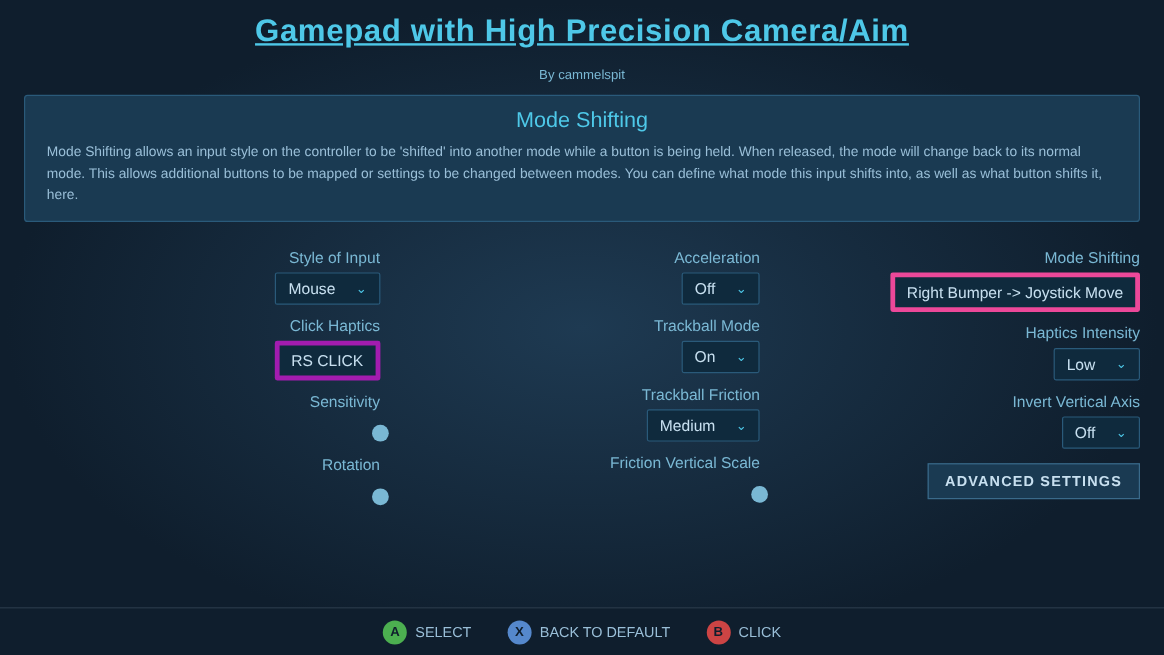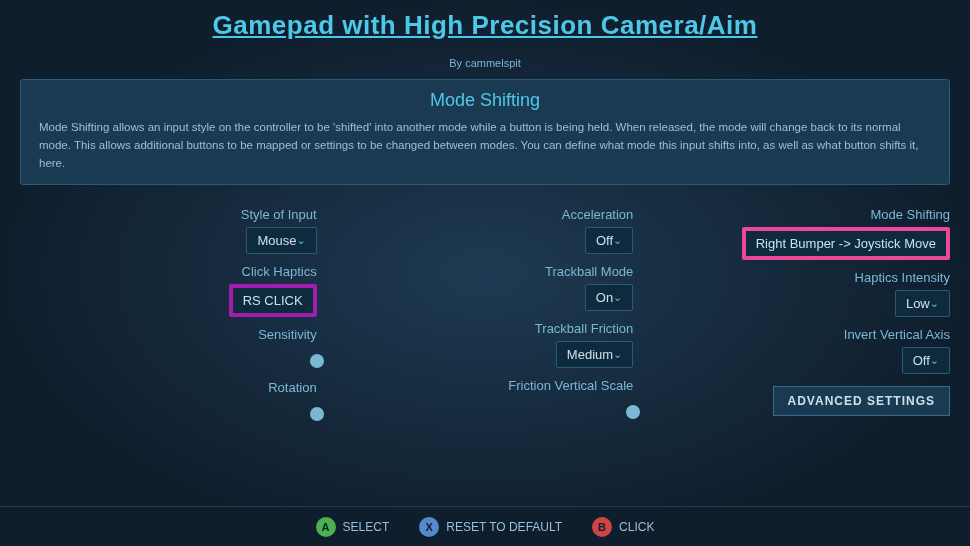--- a/index.html
+++ b/index.html
@@ -98,20 +98,21 @@
       border: 1px solid #2a5a7a;
       border-radius: 2px;
       padding: 5px 10px;
       font-size: 13px;
       color: #c8e0f0;
       display: flex;
       align-items: center;
       justify-content: space-between;
       cursor: pointer;
       position: relative;
+      gap: 17px;
     }
     .dropdown-chevron {
       color: #4ec8e8;
       font-size: 11px;
     }
 
     
     .text-field {
       background: #0f2a3d;
       border: 4px solid #a21caf;
@@ -328,21 +329,21 @@
 
   <div class="bottom-bar">
 
     <div class="bottom-action">
       <div class="btn-circle btn-a">A</div>
       <span>SELECT</span>
     </div>
 
     <div class="bottom-action">
       <div class="btn-circle btn-x">X</div>
-      <span>RESET TO DEFAULT</span>
+      <span>BACK TO DEFAULT</span>
     </div>
 
     <div class="bottom-action">
       <div class="btn-circle btn-b">B</div>
       <span>CLICK</span>
     </div>
 
   </div>
 
 </div>

